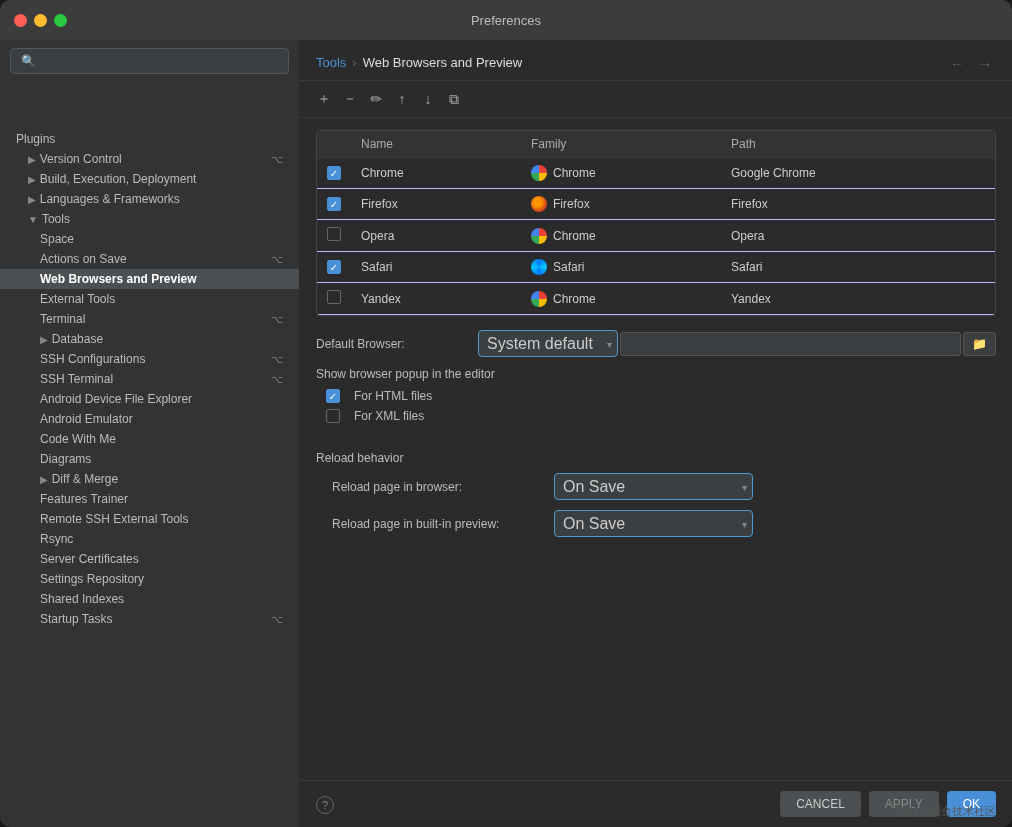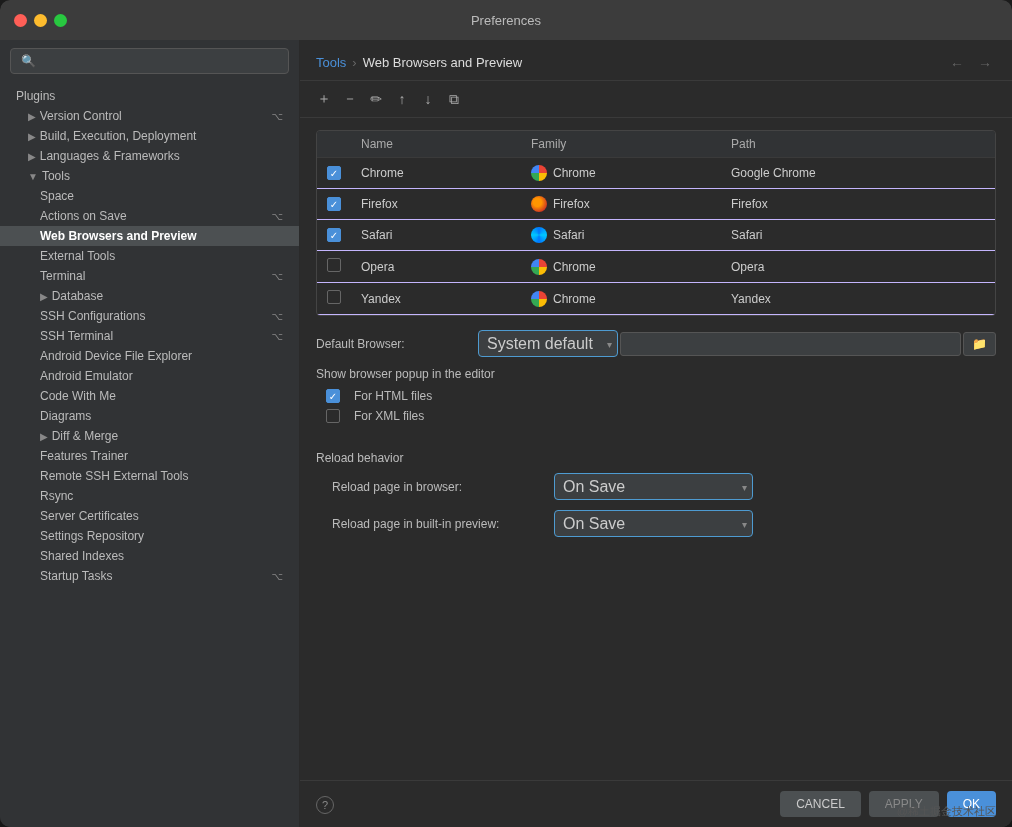--- a/index.html
+++ b/index.html
@@ -85,20 +85,21 @@
       outline: none;
       color: #bbb;
       font-size: 12px;
       width: 100%;
     }
     .search-icon { color: #888; font-size: 12px; }
     .sidebar-list {
       overflow-y: auto;
       flex: 1;
       padding: 4px 0;
+      margin-top: 43px;
     }
     .sidebar-item {
       display: flex;
       align-items: center;
       padding: 3px 16px 3px 16px;
       cursor: pointer;
       font-size: 12px;
       color: #bbb;
       position: relative;
     }
@@ -521,43 +522,43 @@
       <td>
         <div class="family-cell">
           <span style="display:inline-flex;width:16px;height:16px;border-radius:50%;overflow:hidden;margin-right:6px;vertical-align:middle;font-size:12px;align-items:center;justify-content:center;background:radial-gradient(circle at 40% 40%, #ff9500 30%, #c62828 80%);"></span>
           <span>Firefox</span>
         </div>
       </td>
       <td>Firefox</td>
     </tr>
                 <tr>
       <td style="text-align:center;">
+        <div class="checkbox "></div>
+      </td>
+      <td>Opera</td>
+      <td>
+        <div class="family-cell">
+          <span style="display:inline-flex;width:16px;height:16px;border-radius:50%;overflow:hidden;margin-right:6px;vertical-align:middle;font-size:12px;align-items:center;justify-content:center;background:conic-gradient(#ea4335 0deg 90deg,#fbbc05 90deg 180deg,#34a853 180deg 270deg,#4285f4 270deg 360deg);"></span>
+          <span>Chrome</span>
+        </div>
+      </td>
+      <td>Opera</td>
+    </tr>
+                <tr>
+      <td style="text-align:center;">
         <div class="checkbox checked"></div>
       </td>
       <td>Safari</td>
       <td>
         <div class="family-cell">
           <span style="display:inline-flex;width:16px;height:16px;border-radius:50%;overflow:hidden;margin-right:6px;vertical-align:middle;font-size:12px;align-items:center;justify-content:center;background:conic-gradient(#0077ff,#00c8ff,#0077ff,#00c8ff,#0077ff);"></span>
           <span>Safari</span>
         </div>
       </td>
       <td>Safari</td>
-    </tr>
-                <tr>
-      <td style="text-align:center;">
-        <div class="checkbox "></div>
-      </td>
-      <td>Opera</td>
-      <td>
-        <div class="family-cell">
-          <span style="display:inline-flex;width:16px;height:16px;border-radius:50%;overflow:hidden;margin-right:6px;vertical-align:middle;font-size:12px;align-items:center;justify-content:center;background:conic-gradient(#ea4335 0deg 90deg,#fbbc05 90deg 180deg,#34a853 180deg 270deg,#4285f4 270deg 360deg);"></span>
-          <span>Chrome</span>
-        </div>
-      </td>
-      <td>Opera</td>
     </tr>
                 <tr>
       <td style="text-align:center;">
         <div class="checkbox "></div>
       </td>
       <td>Yandex</td>
       <td>
         <div class="family-cell">
           <span style="display:inline-flex;width:16px;height:16px;border-radius:50%;overflow:hidden;margin-right:6px;vertical-align:middle;font-size:12px;align-items:center;justify-content:center;background:conic-gradient(#ea4335 0deg 90deg,#fbbc05 90deg 180deg,#34a853 180deg 270deg,#4285f4 270deg 360deg);"></span>
           <span>Chrome</span>

